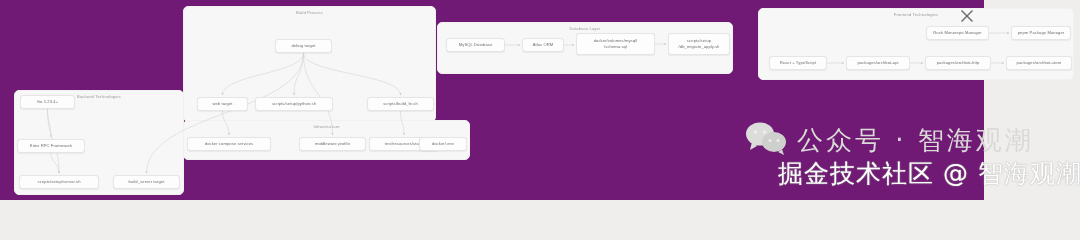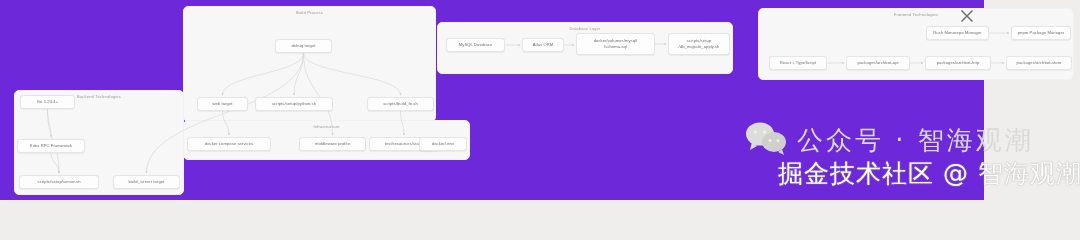--- a/index.html
+++ b/index.html
@@ -5,21 +5,21 @@
   * { box-sizing: border-box; margin: 0; padding: 0; }
   html, body {
     width: 1080px; height: 200px;
     overflow: hidden;
     background: #f0eeec;
     font-family: "Liberation Sans", sans-serif;
   }
   #canvas {
     position: relative;
     width: 984px; height: 200px;
-    background: #6d28d9;
+    background: #701a75;
   }
 
   
   .group {
     position: absolute;
     background: #f7f7f7;
     border-radius: 5px;
     border: 1px solid #f2f1f0;
   }
   .group-title {

